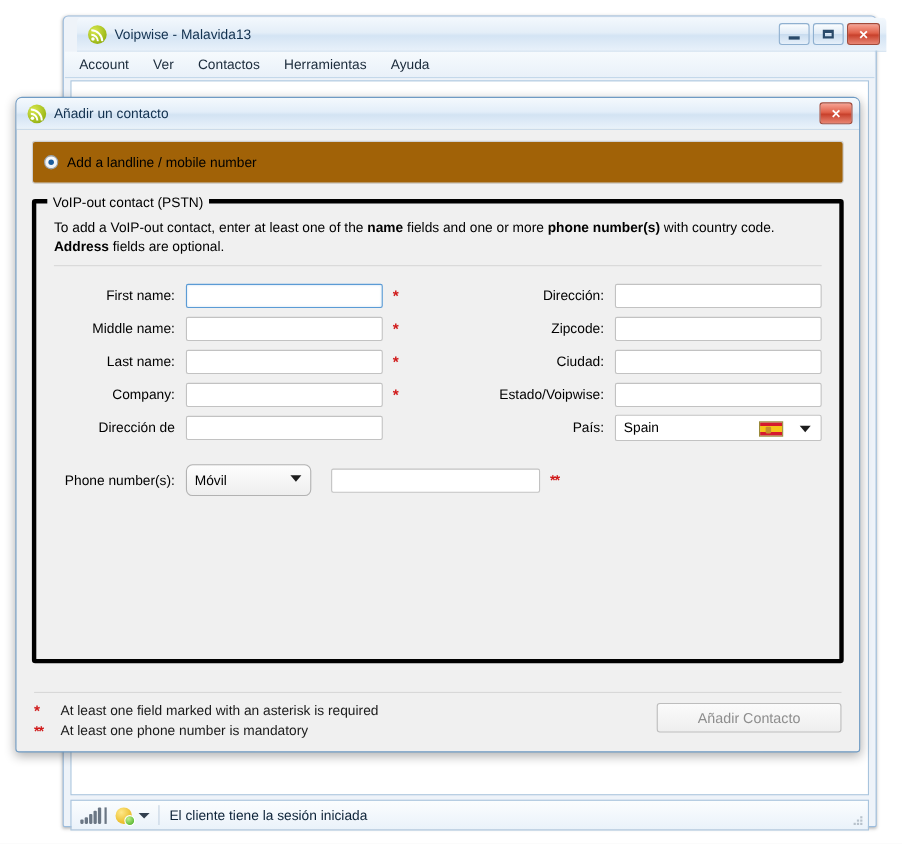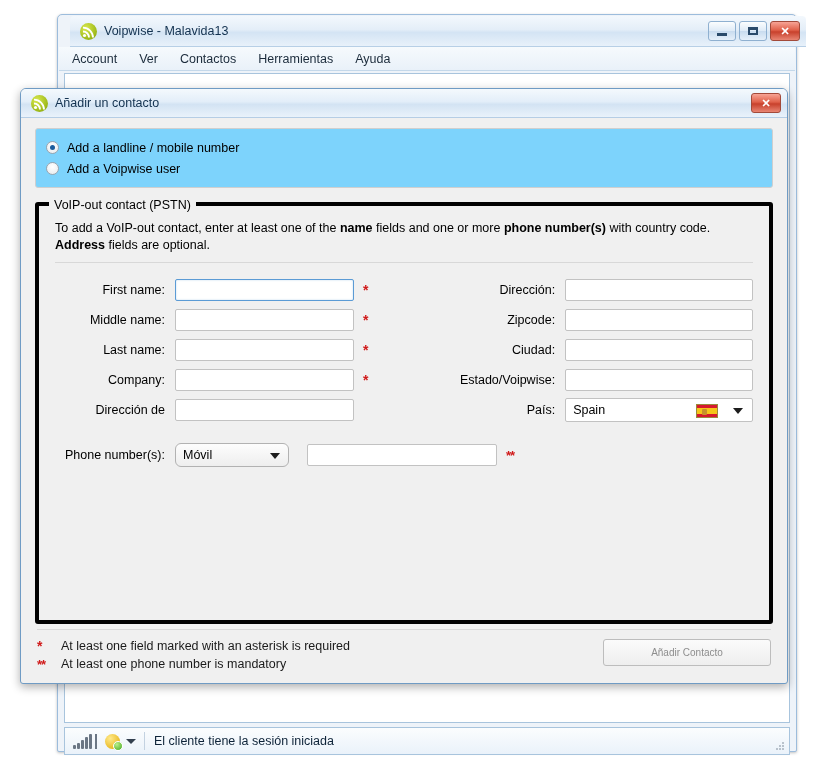--- a/index.html
+++ b/index.html
@@ -148,21 +148,21 @@
   }
   .status-text { margin-left: 9px; font-size: 12.5px; color: #0d2338; }
   .resize-grip {
     position: absolute; right: 4px; bottom: 3px; width: 10px; height: 10px;
     opacity: .55;
   }
 
   
   .dialog {
     position: absolute;
-    left: 20px; top: 88px;
+    left: 14px; top: 88px;
     width: 768px; height: 596px;
     background: #f0f0f0;
     border: 1px solid #6f9bc4;
     border-radius: 6px 6px 3px 3px;
     box-shadow: 0 3px 10px rgba(0,0,0,0.32);
   }
   .dlg-titlebar {
     height: 29px;
     background: linear-gradient(to bottom, #f4f9fd 0%, #e3eef9 45%, #d3e3f3 55%, #e9f2fb 100%);
     border-bottom: 1px solid #b5cde5;
@@ -175,21 +175,21 @@
     position: absolute; right: 6px; top: 4px;
     width: 30px; height: 20px; border-radius: 3px;
     border: 1px solid #a24a3a;
     background: linear-gradient(to bottom, #f7a495 0%, #e0614a 45%, #c8412c 55%, #e88573 100%);
     color: #fff; font-size: 11px; font-weight: bold;
     display: flex; align-items: center; justify-content: center;
   }
   .dlg-body { padding: 10px 14px 0 14px; position: relative; height: 565px; }
 
   .radio-panel {
-    background: #7dd3fc;
+    background: #a16207;
     border: 1px solid #cfcfcf;
     border-radius: 3px;
     padding: 8px 10px 8px 10px;
     margin-bottom: 12px;
   }
   .radio-row { display: flex; align-items: center; height: 21px; }
   .radio {
     width: 13px; height: 13px; border-radius: 50%;
     border: 1px solid #9aa4ae;
     background: radial-gradient(circle at 50% 35%, #ffffff, #e6eaee);
@@ -246,21 +246,21 @@
     border: 1px solid #5b9bd5;
     box-shadow: inset 0 0 2px rgba(91,155,213,.4);
   }
   .req {
     color: #d01a1a; font-size: 14px; font-weight: bold;
     margin-left: 9px; line-height: 1;
   }
   .req.dbl { letter-spacing: -1px; font-size: 13px; }
 
   .combo {
-    height: 24px; border: 1px solid #b2b2b2; border-radius: 6px;
+    height: 29px; border: 1px solid #b2b2b2; border-radius: 6px;
     background: linear-gradient(to bottom, #fdfdfd, #eeeeee);
     display: flex; align-items: center; position: relative;
     font-size: 12.5px; padding-left: 7px;
   }
   .combo .caret {
     position: absolute; right: 8px; top: 9px;
     width: 0; height: 0;
     border-left: 5px solid transparent; border-right: 5px solid transparent;
     border-top: 6px solid #1d1d1d;
   }
@@ -297,21 +297,21 @@
   .legend-mark {
     color: #d01a1a; font-weight: bold; width: 24px; flex: 0 0 auto;
     font-size: 14px; line-height: 15px;
   }
   .legend-mark.dbl { letter-spacing: -1px; font-size: 13px; }
   .legend-text { font-size: 12.5px; color: #1a1a1a; }
   .primary-btn {
     width: 168px; height: 27px;
     border: 1px solid #bdbdbd; border-radius: 3px;
     background: linear-gradient(to bottom, #fbfbfb, #eeeeee);
-    font-size: 10px; color: #8d8d8d;
+    font-size: 13px; color: #8d8d8d;
     display: flex; align-items: center; justify-content: center;
     margin-top: 0;
   }
 </style>
 </head>
 <body>
 
 <div class="main-window">
 
   <div class="main-titlebar">
@@ -394,24 +394,20 @@
     <span class="dlg-close">✕</span>
   </div>
 
   <div class="dlg-body">
 
     <div class="radio-panel">
       <div class="radio-row">
         <span class="radio checked"></span>
         <span class="radio-label">Add a landline / mobile number</span>
       </div>
-      <div class="radio-row">
-        <span class="radio"></span>
-        <span class="radio-label">Add a Voipwise user</span>
-      </div>
     </div>
 
     <div class="groupbox">
       <span class="group-legend">VoIP-out contact (PSTN)</span>
 
       <p class="group-desc">
         <span>To add a VoIP-out contact, enter at least one of the </span><b>name</b><span> fields and one or more </span><b>phone number(s)</b><span> with country code. </span><b>Address</b><span> fields are optional.</span>
       </p>
 
       <div class="hr"></div>

